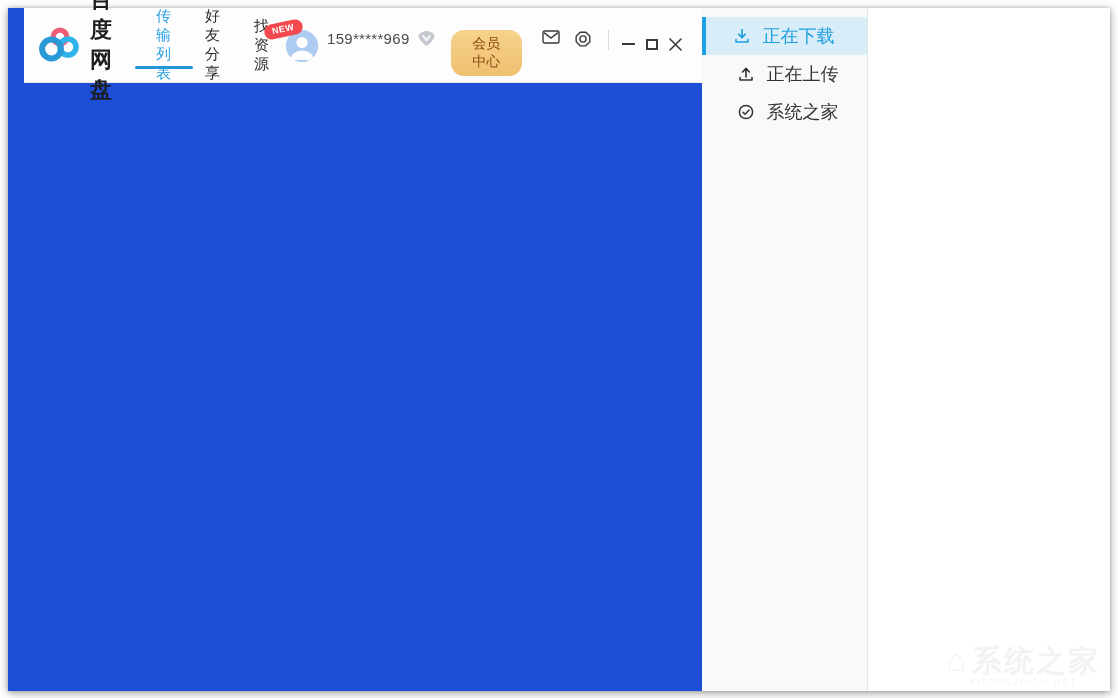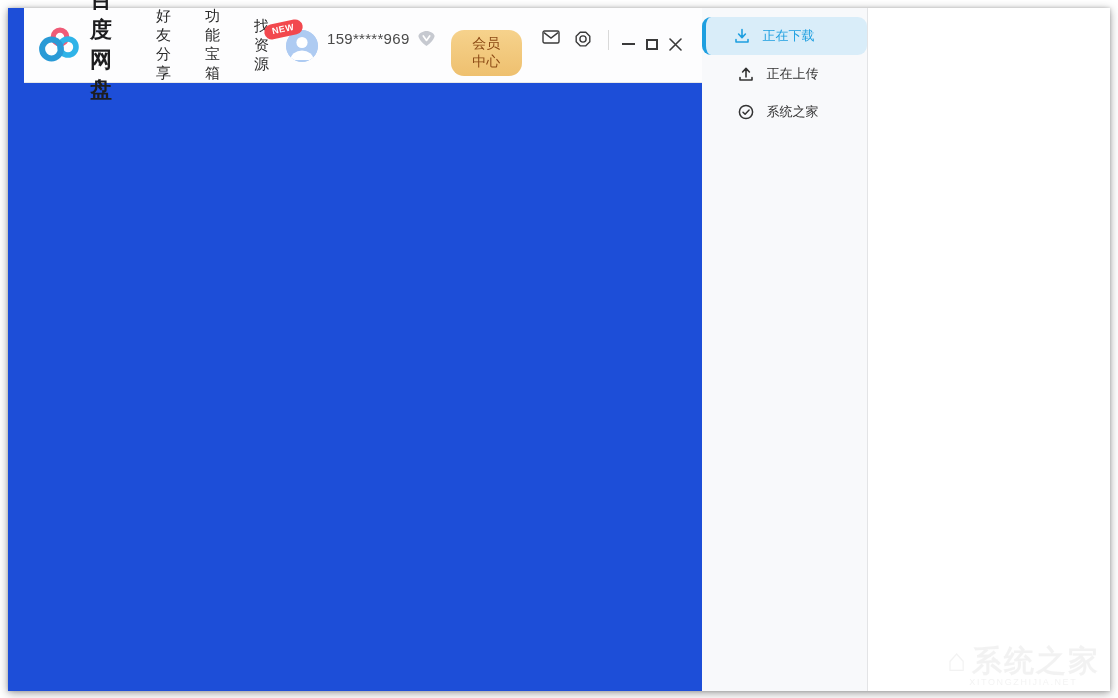--- a/index.html
+++ b/index.html
@@ -36,21 +36,21 @@
   .tb-divider { width:1px; height:20px; background:#d9d9d9; margin:0 6px 0 16px; }
   .win-btn { width:28px; height:28px; display:flex; align-items:center; justify-content:center;
              margin-left:4px; cursor:pointer; }
   .min-glyph { width:13px; height:2px; background:#3a3a3a; }
   .max-glyph { width:12px; height:11px; border:2px solid #3a3a3a; }
 
   
   .app-body { flex:1; display:flex; min-height:0; }
   .sidebar { flex:0 0 166px; background:#f8f9fb; border-right:1px solid #e3e4e6; padding-top:9px; }
   .side-item { height:38px; display:flex; align-items:center; padding-left:32px;
-               font-size:13px; color:#333; cursor:pointer; border-left:4px solid transparent;border-radius:9px; }
+               font-size:18px; color:#333; cursor:pointer; border-left:4px solid transparent; }
   .side-item .s-icon { display:flex; margin-right:13px; color:#333; }
   .side-item.active { background:#d9edf9; border-left-color:#1e9fe0; color:#1e9fe0; padding-left:28px; }
   .side-item.active .s-icon { color:#1e9fe0; }
   .main { flex:1; background:#fff; position:relative; }
   .empty-state { position:absolute; top:238px; left:50%; transform:translateX(-50%); text-align:center; }
   .empty-text { margin-top:26px; font-size:15px; color:#404040; letter-spacing:.5px; }
 
   .watermark { position:absolute; right:10px; bottom:4px; text-align:center;
                color:#8a8a8a; opacity:.10; user-select:none; line-height:1.05; }
   .wm-main { font-size:30px; font-weight:bold; letter-spacing:2px; }
@@ -69,25 +69,25 @@
           <svg width="44" height="40" viewBox="0 0 44 40">
             <circle cx="23" cy="12" r="6.8" fill="none" stroke="#ef5b77" stroke-width="5.2"></circle>
             <circle cx="31" cy="22" r="8" fill="none" stroke="#2fb3e8" stroke-width="5.6"></circle>
             <circle cx="14.5" cy="24" r="9.4" fill="none" stroke="#2a9ad6" stroke-width="6"></circle>
           </svg>
         </span>
         <span class="brand-title">百度网盘</span>
       </div>
 
       <nav class="nav">
+        <div class="nav-item active">
+          <span>传输列表</span>
+        </div>
         <div class="nav-item">
           <span>好友分享</span>
-        </div>
-        <div class="nav-item">
-          <span>功能宝箱</span>
         </div>
         <div class="nav-item">
           <span>找资源</span>
           <span class="badge-new">NEW</span>
         </div>
       </nav>
 
       <div class="account">
         <div class="avatar">
           <svg width="32" height="32" viewBox="0 0 32 32">

